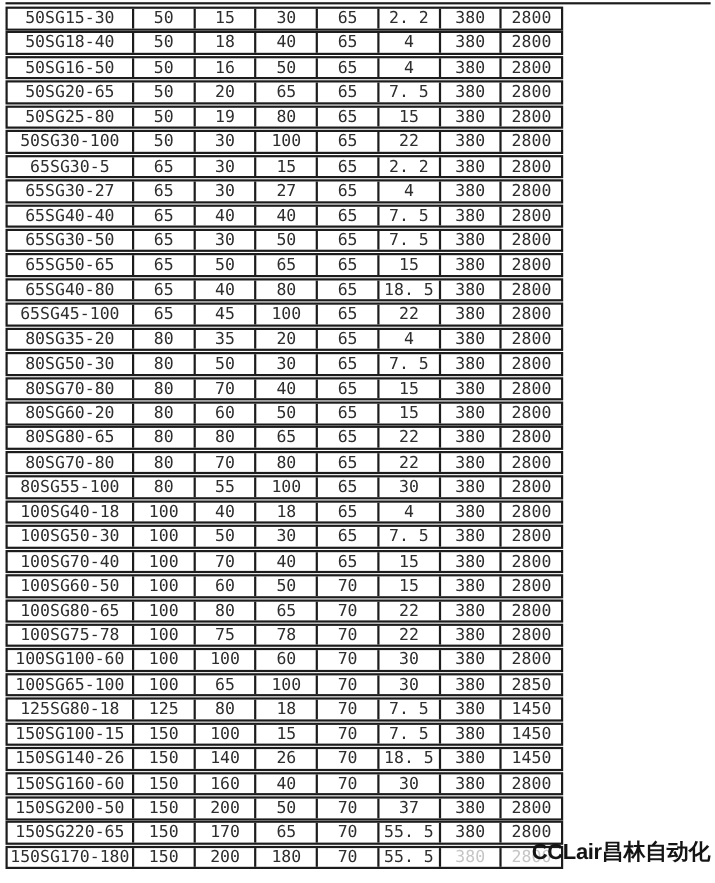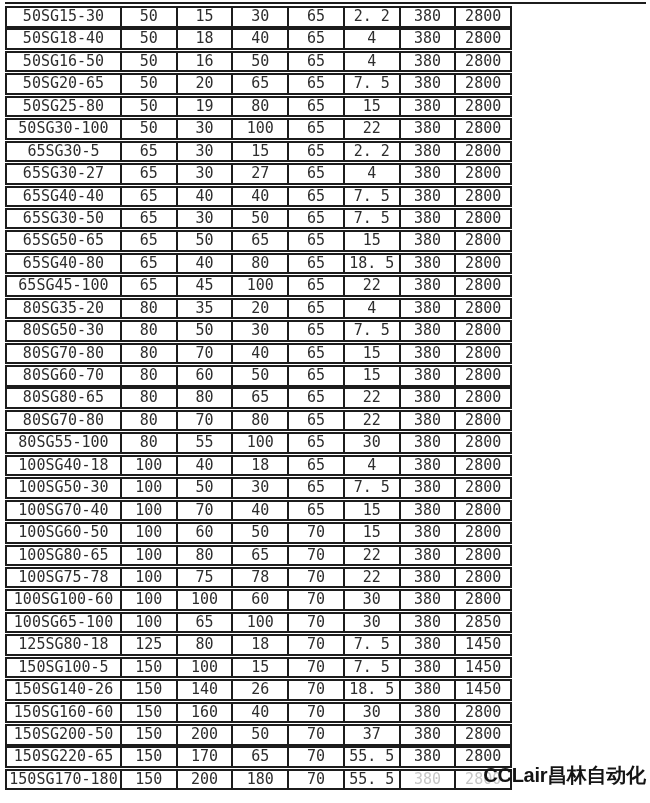--- a/index.html
+++ b/index.html
@@ -217,21 +217,21 @@
       <div class="cell c0">80SG70-80</div>
       <div class="cell c1">80</div>
       <div class="cell c2">70</div>
       <div class="cell c3">40</div>
       <div class="cell c4">65</div>
       <div class="cell c5">15</div>
       <div class="cell c6">380</div>
       <div class="cell c7">2800</div>
     </div>
     <div class="row">
-      <div class="cell c0">80SG60-70</div>
+      <div class="cell c0">80SG60-20</div>
       <div class="cell c1">80</div>
       <div class="cell c2">60</div>
       <div class="cell c3">50</div>
       <div class="cell c4">65</div>
       <div class="cell c5">15</div>
       <div class="cell c6">380</div>
       <div class="cell c7">2800</div>
     </div>
     <div class="row">
       <div class="cell c0">80SG80-65</div>
@@ -347,21 +347,21 @@
       <div class="cell c0">125SG80-18</div>
       <div class="cell c1">125</div>
       <div class="cell c2">80</div>
       <div class="cell c3">18</div>
       <div class="cell c4">70</div>
       <div class="cell c5">7. 5</div>
       <div class="cell c6">380</div>
       <div class="cell c7">1450</div>
     </div>
     <div class="row">
-      <div class="cell c0">150SG100-5</div>
+      <div class="cell c0">150SG100-15</div>
       <div class="cell c1">150</div>
       <div class="cell c2">100</div>
       <div class="cell c3">15</div>
       <div class="cell c4">70</div>
       <div class="cell c5">7. 5</div>
       <div class="cell c6">380</div>
       <div class="cell c7">1450</div>
     </div>
     <div class="row">
       <div class="cell c0">150SG140-26</div>

